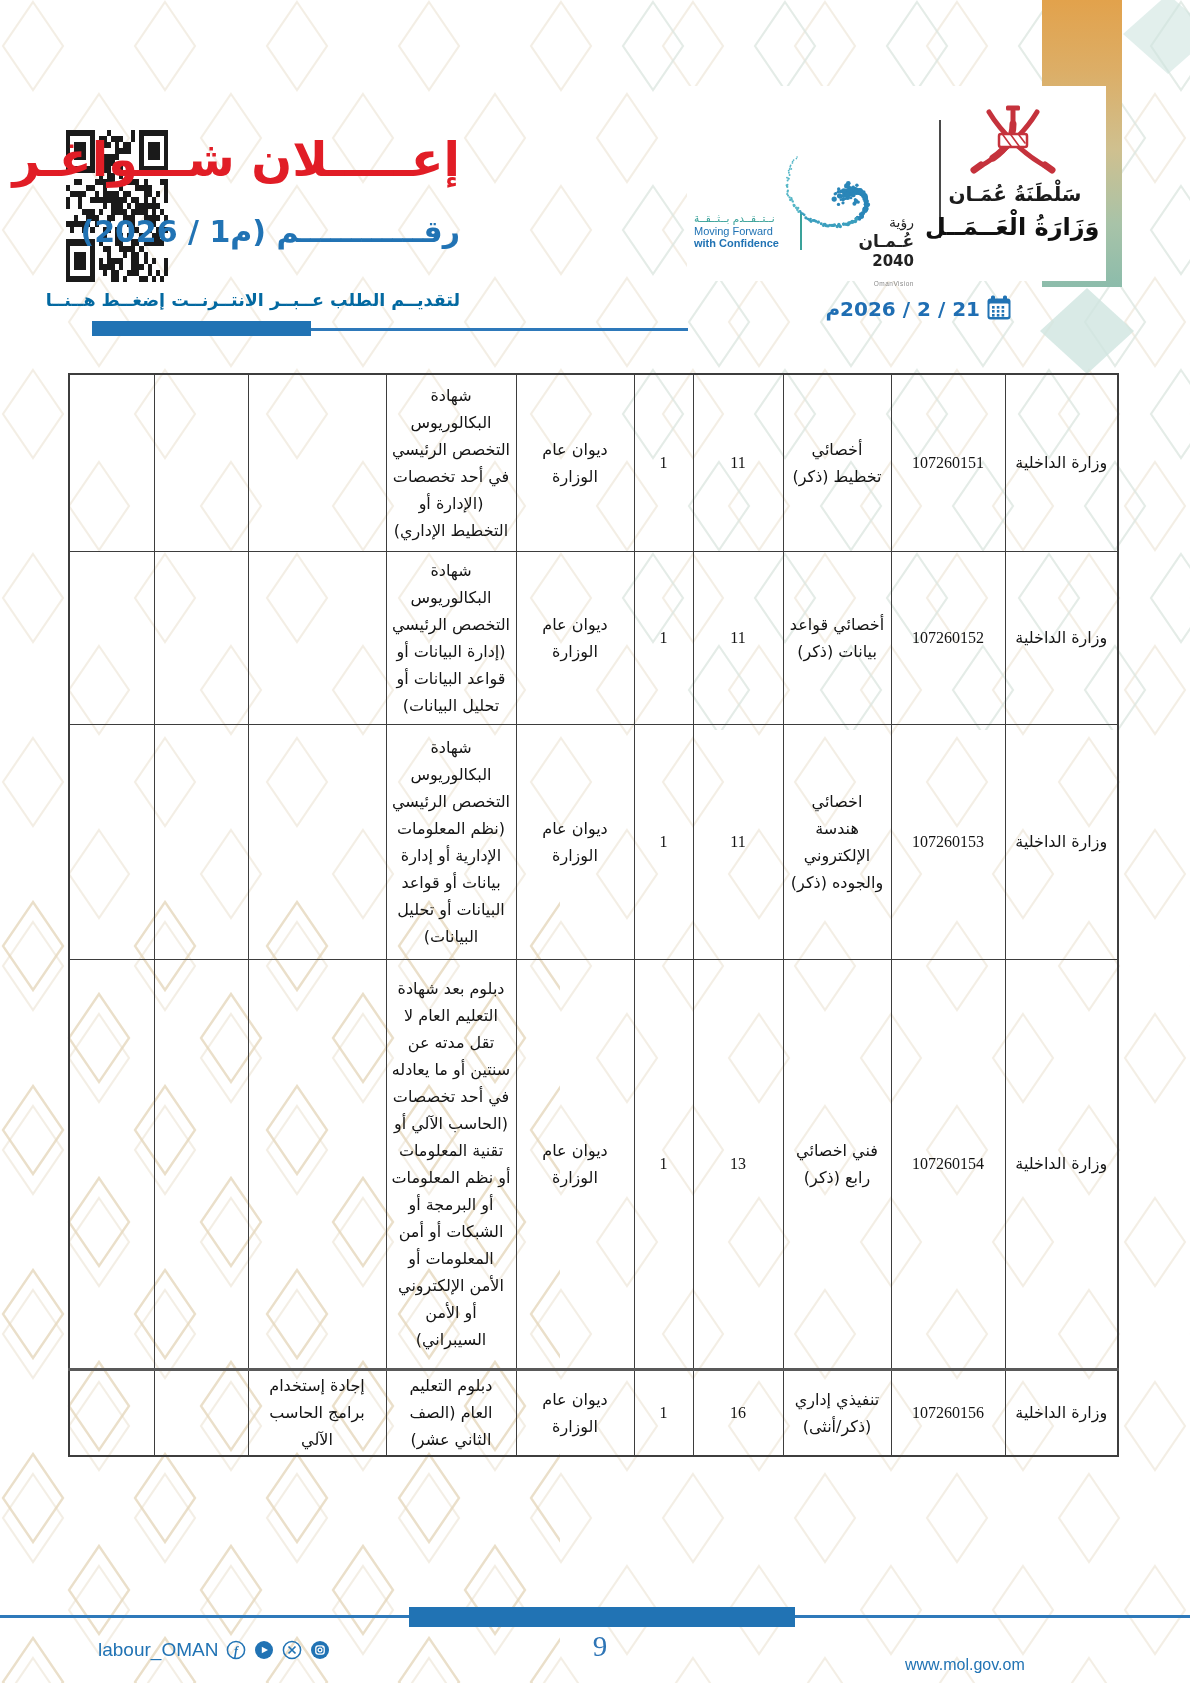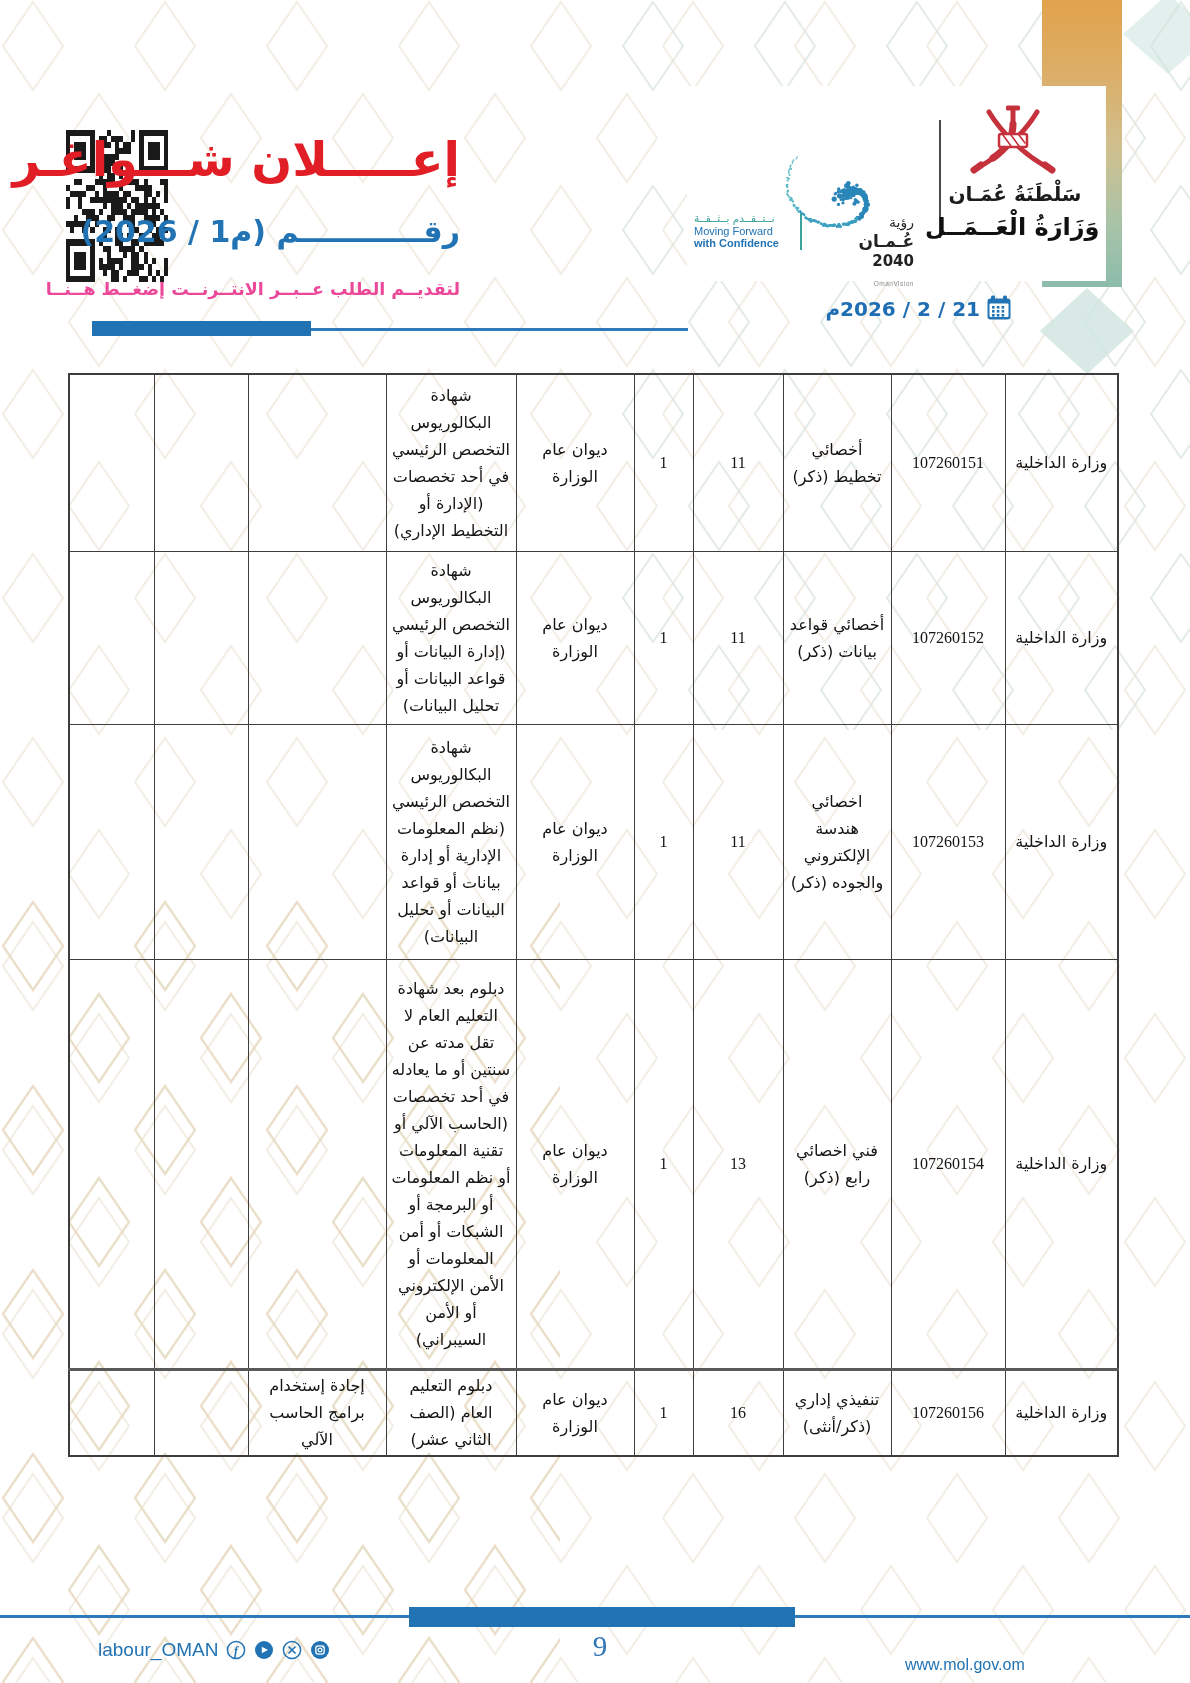--- a/index.html
+++ b/index.html
@@ -12,21 +12,21 @@
   .grad-band{left:1042px;top:0;width:80px;height:287px;z-index:1;
     background:linear-gradient(180deg,#e2a24c 0%,#dcae67 25%,#cfc08f 52%,#a8c3a8 78%,#8cbcab 100%);}
   .teal-diamond{background:#cfe5e0;clip-path:polygon(50% 0,100% 50%,50% 100%,0 50%);z-index:1;}
   
   .white-box{left:687px;top:86px;width:419px;height:195px;background:#ffffff;z-index:2;}
   .qr{left:66px;top:130px;width:102px;height:152px;z-index:3;}
   .title-red{left:158px;top:120px;width:302px;height:78px;z-index:3;
     color:#e11d26;font-size:48px;font-weight:bold;text-align:center;direction:rtl;white-space:nowrap;line-height:78px;}
   .title-num{left:178px;top:208px;width:282px;z-index:3;color:#2173b4;font-size:30px;font-weight:bold;
     text-align:center;direction:rtl;white-space:nowrap;line-height:48px;}
-  .tagline{left:200px;top:274px;width:260px;z-index:3;color:#ec4899;font-size:17.5px;font-weight:bold;
+  .tagline{left:200px;top:285px;width:260px;z-index:3;color:#0369a1;font-size:17.5px;font-weight:bold;
     text-align:right;direction:rtl;white-space:nowrap;line-height:30px;}
   .hline-thin{left:92px;top:328px;width:596px;height:3px;background:#2e79ba;z-index:3;}
   .hline-thick{left:92px;top:321px;width:219px;height:15px;background:#2173b4;z-index:4;}
   
   .vis-tag{left:694px;top:212px;width:100px;z-index:3;text-align:left;border-right:2px solid #3aa29a;
     padding-right:6px;line-height:12.5px;font-family:"Liberation Sans",sans-serif;}
   .vis-tag .ar{color:#3aa29a;font-size:10.5px;font-family:"DejaVu Sans",sans-serif;}
   .vis-tag .en1{color:#2173b4;font-size:11px;}
   .vis-tag .en2{color:#2173b4;font-size:11px;font-weight:bold;}
   .vis-swirl{left:752px;top:116px;width:170px;height:135px;z-index:3;}

